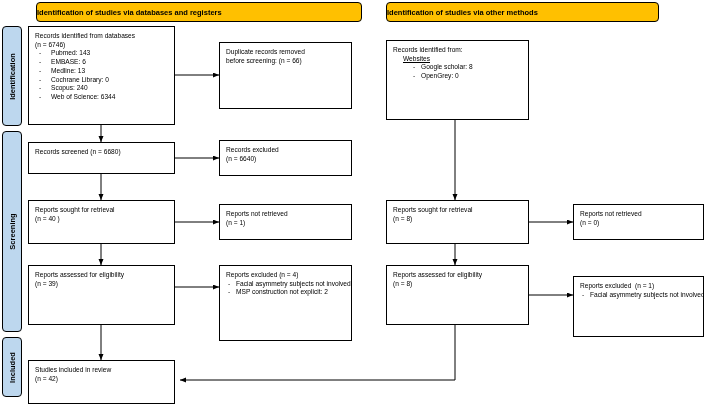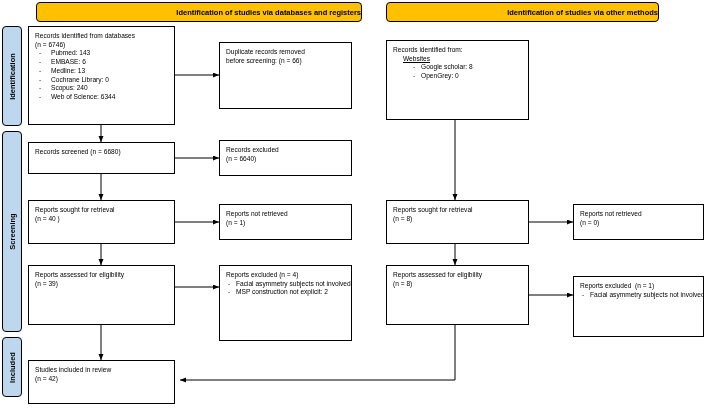--- a/index.html
+++ b/index.html
@@ -20,21 +20,21 @@
   .header-band {
     position: absolute;
     background: #ffc000;
     border: 1px solid #000000;
     border-radius: 4px;
     color: #000000;
     font-size: 7.5px;
     font-weight: bold;
     display: flex;
     align-items: center;
-    justify-content: flex-end;
+    justify-content: flex-start;
     text-align: center;
     box-sizing: border-box;
   }
   .side-band {
     position: absolute;
     background: #bdd7ee;
     border: 1px solid #000000;
     border-radius: 4px;
     box-sizing: border-box;
     display: flex;

